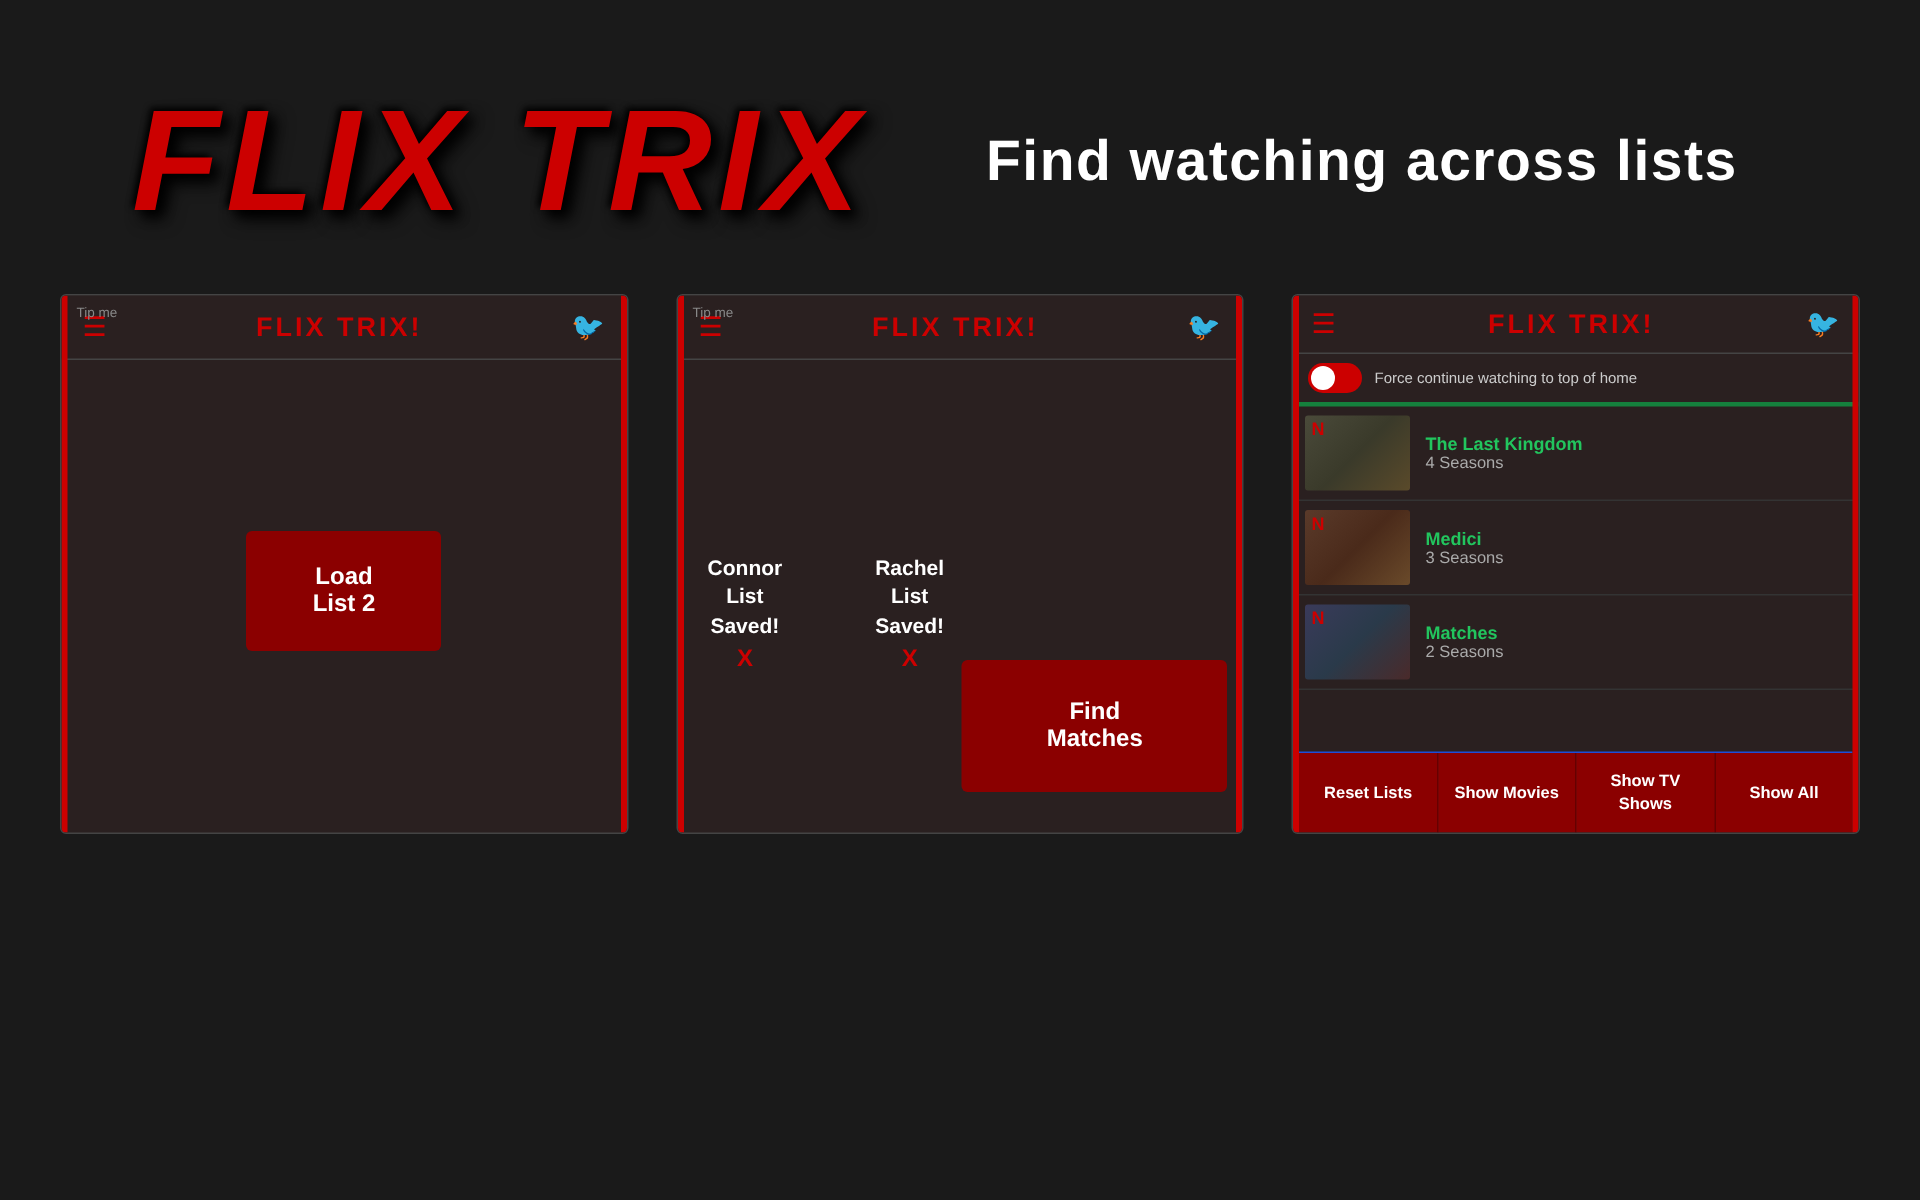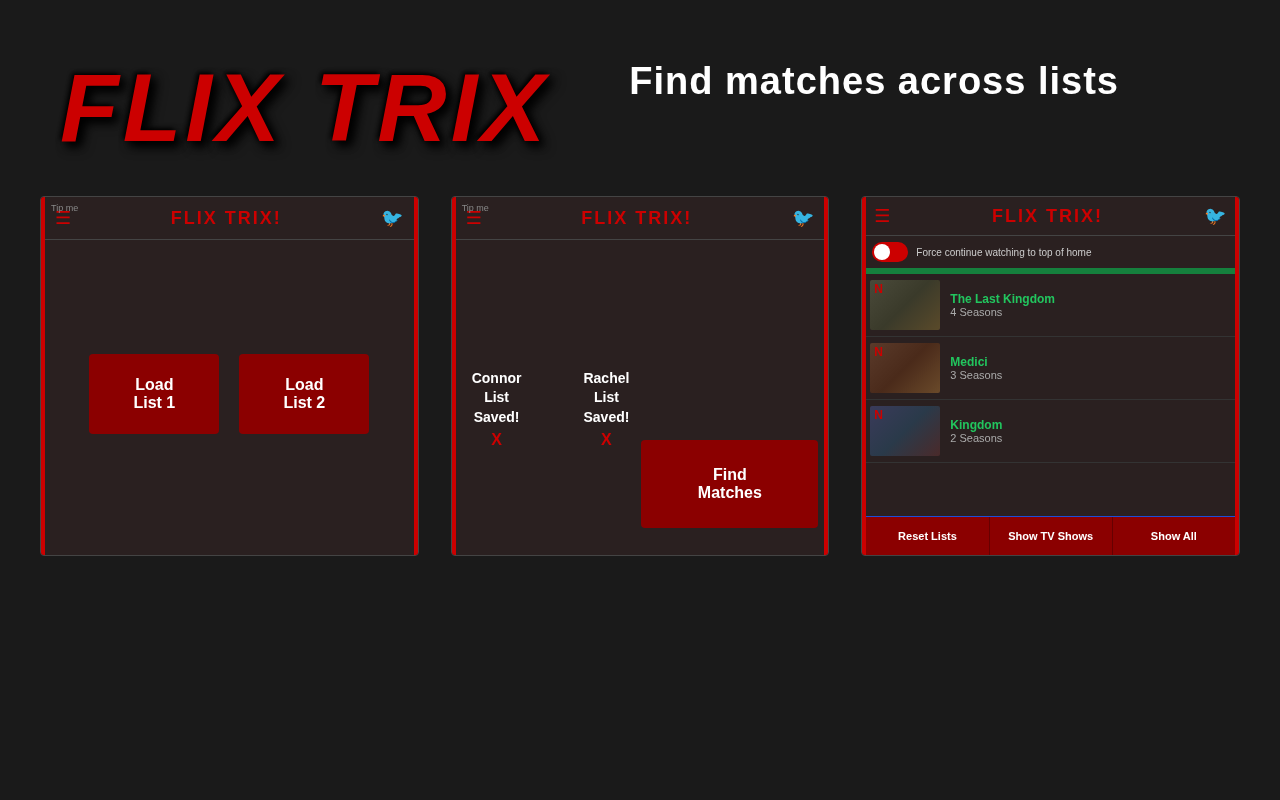--- a/index.html
+++ b/index.html
@@ -9,21 +9,23 @@
       width: 1280px;
       height: 800px;
       overflow: hidden;
       font-family: Arial, sans-serif;
       position: relative;
     }
 
     
     .main-header {
       display: flex;
+      align-items: center;
       padding: 60px 60px 40px 60px;
+      margin-left: 28px;
     }
 
     .app-title {
       font-size: 96px;
       font-weight: 900;
       color: #cc0000;
       text-shadow: 4px 4px 8px #000, -2px -2px 4px #000, 6px 6px 12px rgba(0,0,0,0.8);
       letter-spacing: 4px;
       font-style: italic;
       line-height: 1;
@@ -204,21 +206,21 @@
       padding: 8px 12px;
       border-bottom: 1px solid #444;
       background-color: #2a2020;
     }
 
     .toggle-container {
       display: flex;
       align-items: center;
       gap: 8px;
       padding: 6px 10px;
-      border-bottom: 6px solid #15803d;
+      border-bottom: 3px solid #15803d;
     }
 
     .toggle {
       width: 36px;
       height: 20px;
       background-color: #cc0000;
       border-radius: 10px;
       position: relative;
       cursor: pointer;
     }
@@ -333,34 +335,33 @@
     }
     .results-list::-webkit-scrollbar-thumb {
       background: #cc0000;
     }
   </style>
 </head>
 <body>
 
 <div class="main-header">
   <div class="app-title">FLIX TRIX</div>
-  <div class="tagline">Find matches across lists</div>
+  <div class="tagline">Find watching across lists</div>
 </div>
 
 <div class="panels-row">
 
   <div class="panel panel-load">
     <span class="tip-label">Tip me</span>
     <div class="panel-header">
       <span class="hamburger-icon">☰</span>
       <span class="panel-title">FLIX TRIX!</span>
       <span class="twitter-icon">🐦</span>
     </div>
     <div class="panel-load-body">
-      <button class="load-btn">Load List 1</button>
       <button class="load-btn">Load List 2</button>
     </div>
   </div>
 
   <div class="panel panel-find">
     <span class="tip-label">Tip me</span>
     <div class="panel-header">
       <span class="hamburger-icon">☰</span>
       <span class="panel-title">FLIX TRIX!</span>
       <span class="twitter-icon">🐦</span>
@@ -410,26 +411,27 @@
           <div class="result-title">Medici</div>
           <div class="result-seasons">3 Seasons</div>
         </div>
       </div>
 
       <div class="result-item">
         <div class="result-thumbnail thumb-kingdom">
           <span class="netflix-n">N</span>
         </div>
         <div class="result-info">
-          <div class="result-title">Kingdom</div>
+          <div class="result-title">Matches</div>
           <div class="result-seasons">2 Seasons</div>
         </div>
       </div>
 
     </div>
     <div class="results-footer">
       <button class="footer-btn">Reset Lists</button>
+      <button class="footer-btn">Show Movies</button>
       <button class="footer-btn">Show TV Shows</button>
       <button class="footer-btn">Show All</button>
     </div>
   </div>
 
 </div>
 
 </body></html>

